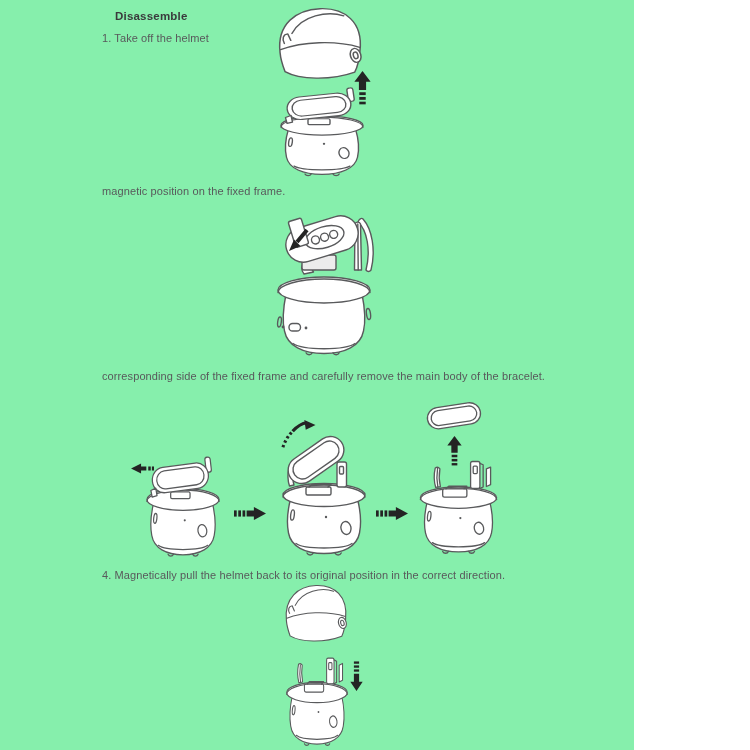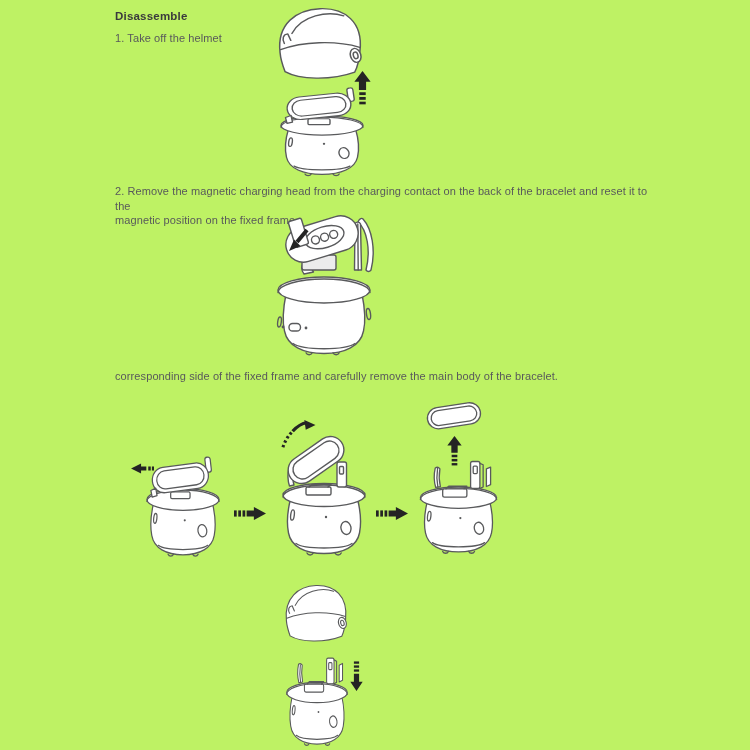--- a/index.html
+++ b/index.html
@@ -1,20 +1,20 @@
 <!DOCTYPE html>
 <html><head>
 <meta charset="utf-8">
 <style>
   html,body{margin:0;padding:0;background:#ffffff;}
-  .page{position:relative;width:750px;height:750px;background:#bef264;overflow:hidden;
+  .page{position:relative;width:634px;height:750px;background:#86efac;overflow:hidden;
         font-family:"Liberation Sans",sans-serif;}
   .heading{position:absolute;left:115px;top:10px;margin:0;font-size:11.5px;font-weight:700;
            color:#3a3a3c;letter-spacing:.2px;}
-  .txt{position:absolute;left:115px;margin:0;font-size:11px;color:#58595b;line-height:14.5px;
+  .txt{position:absolute;left:102px;margin:0;font-size:11px;color:#58595b;line-height:14.5px;
        letter-spacing:.1px;width:540px;}
   .ln{display:block;}
   .fig{position:absolute;}
   
   .s{fill:#ffffff;stroke:#595a5c;stroke-width:1.4;stroke-linecap:round;stroke-linejoin:round;}
   .t{fill:none;stroke:#595a5c;stroke-width:1.4;stroke-linecap:round;stroke-linejoin:round;}
   .k{fill:#242424;stroke:none;}
   .d{fill:#595a5c;stroke:none;}
   .g{fill:#ececec;stroke:#595a5c;stroke-width:1.4;}
   .defs{position:absolute;width:0;height:0;overflow:hidden;}
@@ -108,21 +108,20 @@
       <use href="#helmet"></use>
     </svg>
   <svg class="fig" style="left:354px;top:71px;width:17px;height:34px" viewBox="0 0 18 36" preserveAspectRatio="none">
       <use href="#arrow-up"></use>
     </svg>
   <svg class="fig" style="left:272px;top:87px;width:100px;height:92px" viewBox="0 0 100 110" preserveAspectRatio="none">
       <use href="#dock"></use>
     </svg>
 
   <p class="txt" style="top:184px">
-    <span class="ln">2. Remove the magnetic charging head from the charging contact on the back of the bracelet and reset it to the</span>
     <span class="ln">magnetic position on the fixed frame.</span>
   </p>
   <svg class="fig" style="left:270px;top:210px;width:108px;height:152px" viewBox="0 0 108 152" preserveAspectRatio="none">
     <path class="s" d="M16,84 C13,99 12,110 14.5,121 C17.5,136 33,143.5 54,143.5 C75,143.5 90.5,136 93.5,121 C96,110 95,99 92,84 Z"></path>
     <path class="t" d="M23,133.5 C33,140.5 75,140.5 85,133.5"></path>
     <path class="t" d="M36,142.8 c1.2,2.6 5,2.6 6.2,0"></path>
     <path class="t" d="M63,142.8 c1.2,2.6 5,2.6 6.2,0"></path>
     <path class="s" d="M88,12 C89,9 91.5,7.5 93,9 C102,19 106,40 101,60 C99.5,62 97.5,62 96,60 C101,40 97,20 88,12 Z"></path>
     <path class="s" d="M85,14 C86,11.5 89.5,11.5 90.5,14 L91.5,60 L84.5,60 Z"></path>
     <path class="t" d="M87.8,14 L88.2,60"></path>
@@ -186,20 +185,23 @@
   <svg class="fig" style="left:424px;top:397px;width:60px;height:38px" viewBox="0 0 64 42" preserveAspectRatio="none">
       <use href="#pill"></use>
     </svg>
   <svg class="fig" style="left:447px;top:436px;width:15px;height:30px" viewBox="0 0 18 36" preserveAspectRatio="none">
       <use href="#arrow-up"></use>
     </svg>
   <svg class="fig" style="left:412px;top:455px;width:93px;height:102px" viewBox="0 0 100 110" preserveAspectRatio="none">
       <use href="#base-empty"></use>
     </svg>
 
+  <p class="txt" style="top:568px">
+    <span class="ln">4. Magnetically pull the helmet back to its original position in the correct direction.</span>
+  </p>
   <svg class="fig" style="left:276px;top:581px;width:80px;height:64px" viewBox="0 0 100 84" preserveAspectRatio="none">
       <use href="#helmet"></use>
     </svg>
   <svg class="fig" style="left:350px;top:661px;width:13px;height:30px" viewBox="0 0 16 34" preserveAspectRatio="none">
       <use href="#arrow-down"></use>
     </svg>
   <svg class="fig" style="left:280px;top:652px;width:74px;height:97px" viewBox="0 0 100 110" preserveAspectRatio="none">
       <use href="#base-empty"></use>
     </svg>
 

